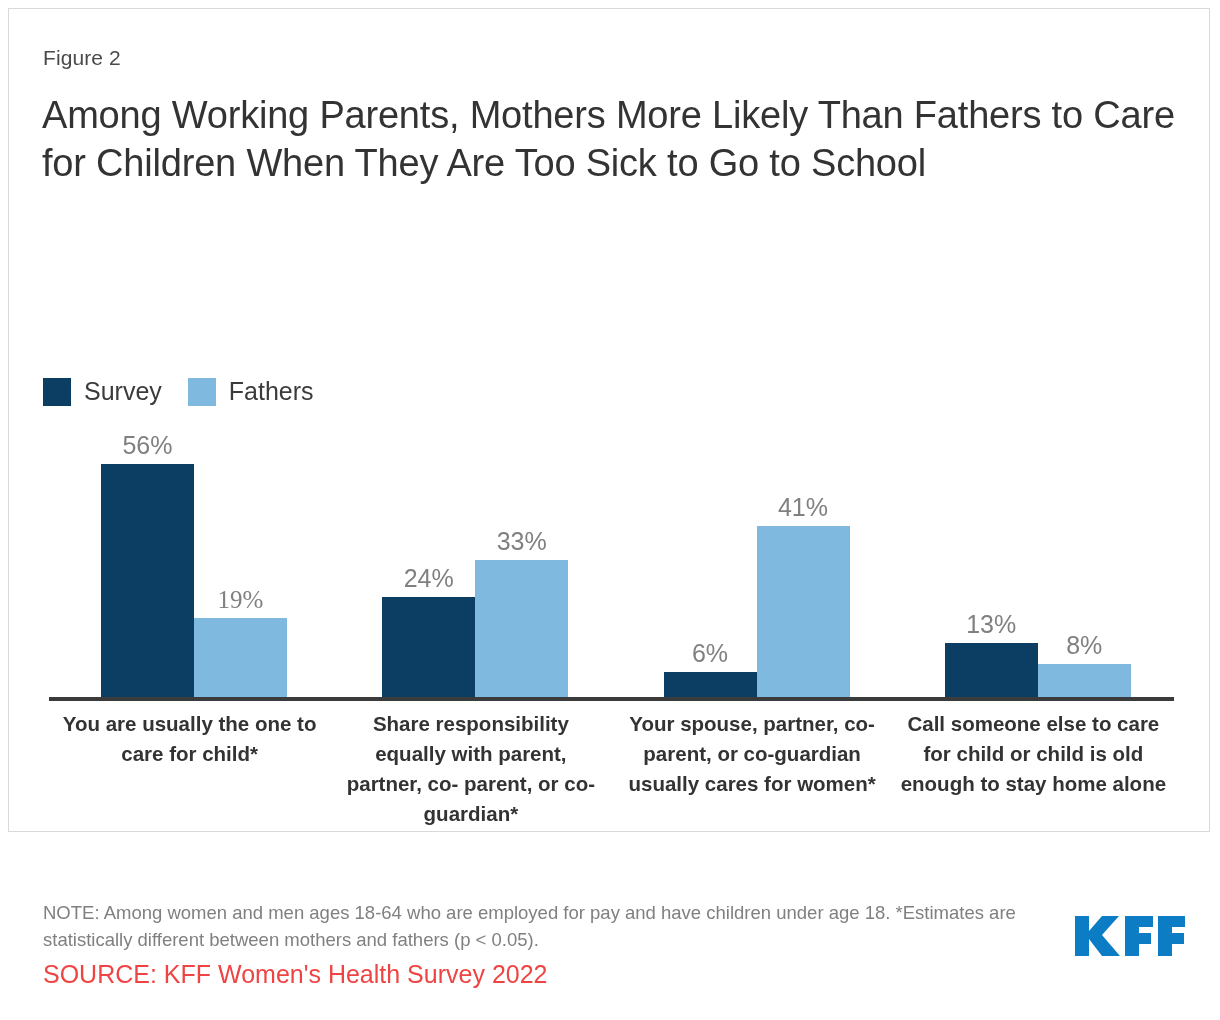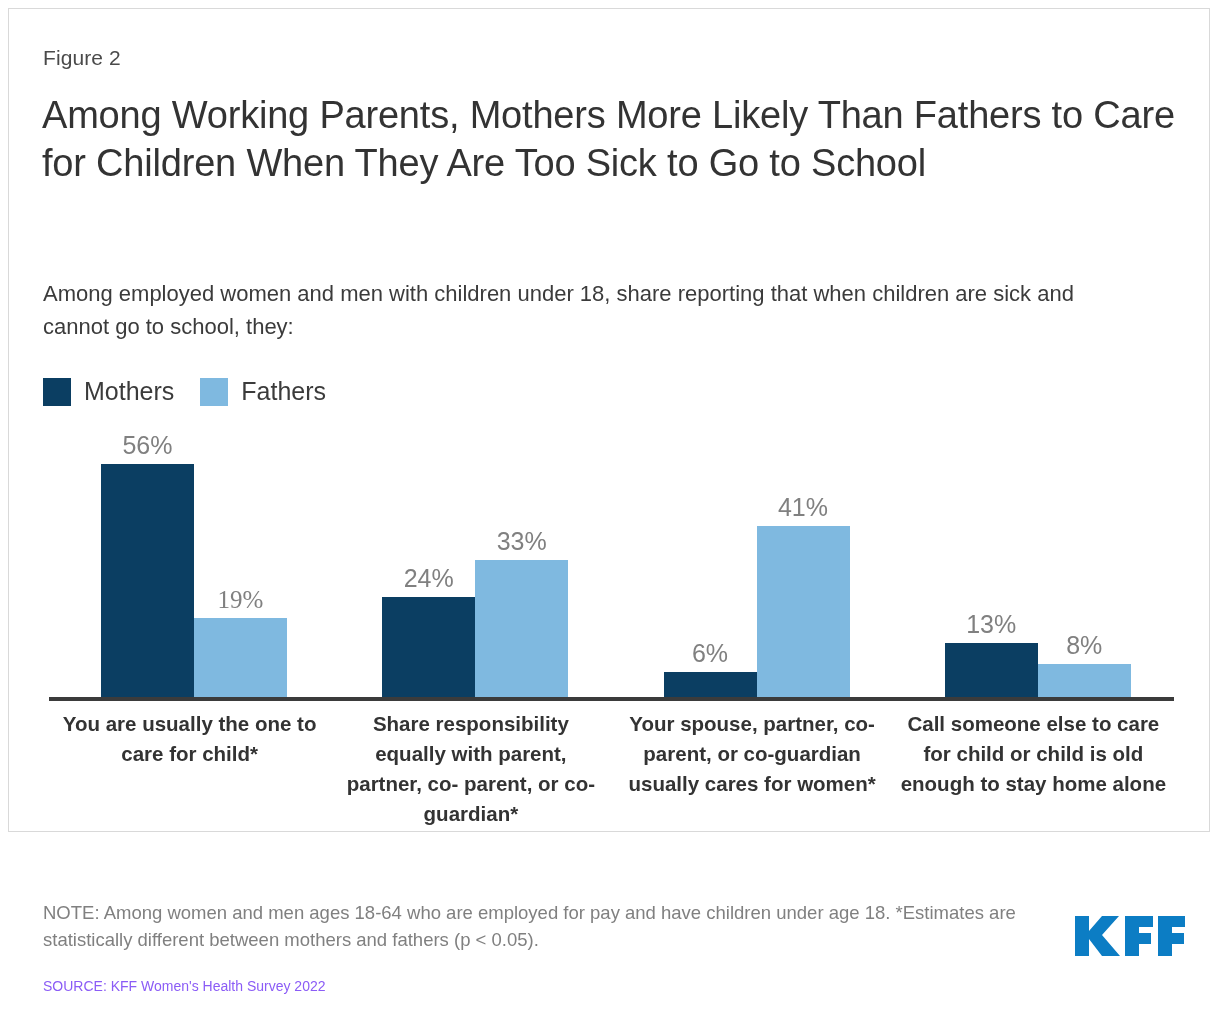--- a/index.html
+++ b/index.html
@@ -172,49 +172,48 @@
     top: 890px;
     width: 1000px;
   }
   .note {
     font-size: 18.5px;
     line-height: 27px;
     color: #808080;
     width: 980px;
   }
   .source {
-    font-size: 14px;
+    font-size: 25px;
     line-height: 27px;
-    color: #8b5cf6;
-    margin-top: 20px;
+    color: #ef4444;
+    margin-top: 8px;
   }
   .logo {
     position: absolute;
     right: 24px;
     top: 903px;
     width: 110px;
     height: 48px;
   }
 </style>
 </head>
 <body>
 
 <div class="figure-frame">
   <div class="inner">
 
     <div class="figure-number">Figure 2</div>
 
     <div class="title">Among Working Parents, Mothers More Likely Than Fathers to Care for Children When They Are Too Sick to Go to School</div>
 
-    <div class="subtitle">Among employed women and men with children under 18, share reporting that when children are sick and cannot go to school, they:</div>
 
     <div class="legend">
       <div class="legend-item">
         <span class="legend-swatch" style="background:#0b3e62"></span>
-        <span class="legend-label">Mothers</span>
+        <span class="legend-label">Survey</span>
       </div>
       <div class="legend-item">
         <span class="legend-swatch" style="background:#7fb9e0"></span>
         <span class="legend-label">Fathers</span>
       </div>
     </div>
 
     <div class="plot">
       <div class="groups">
 

